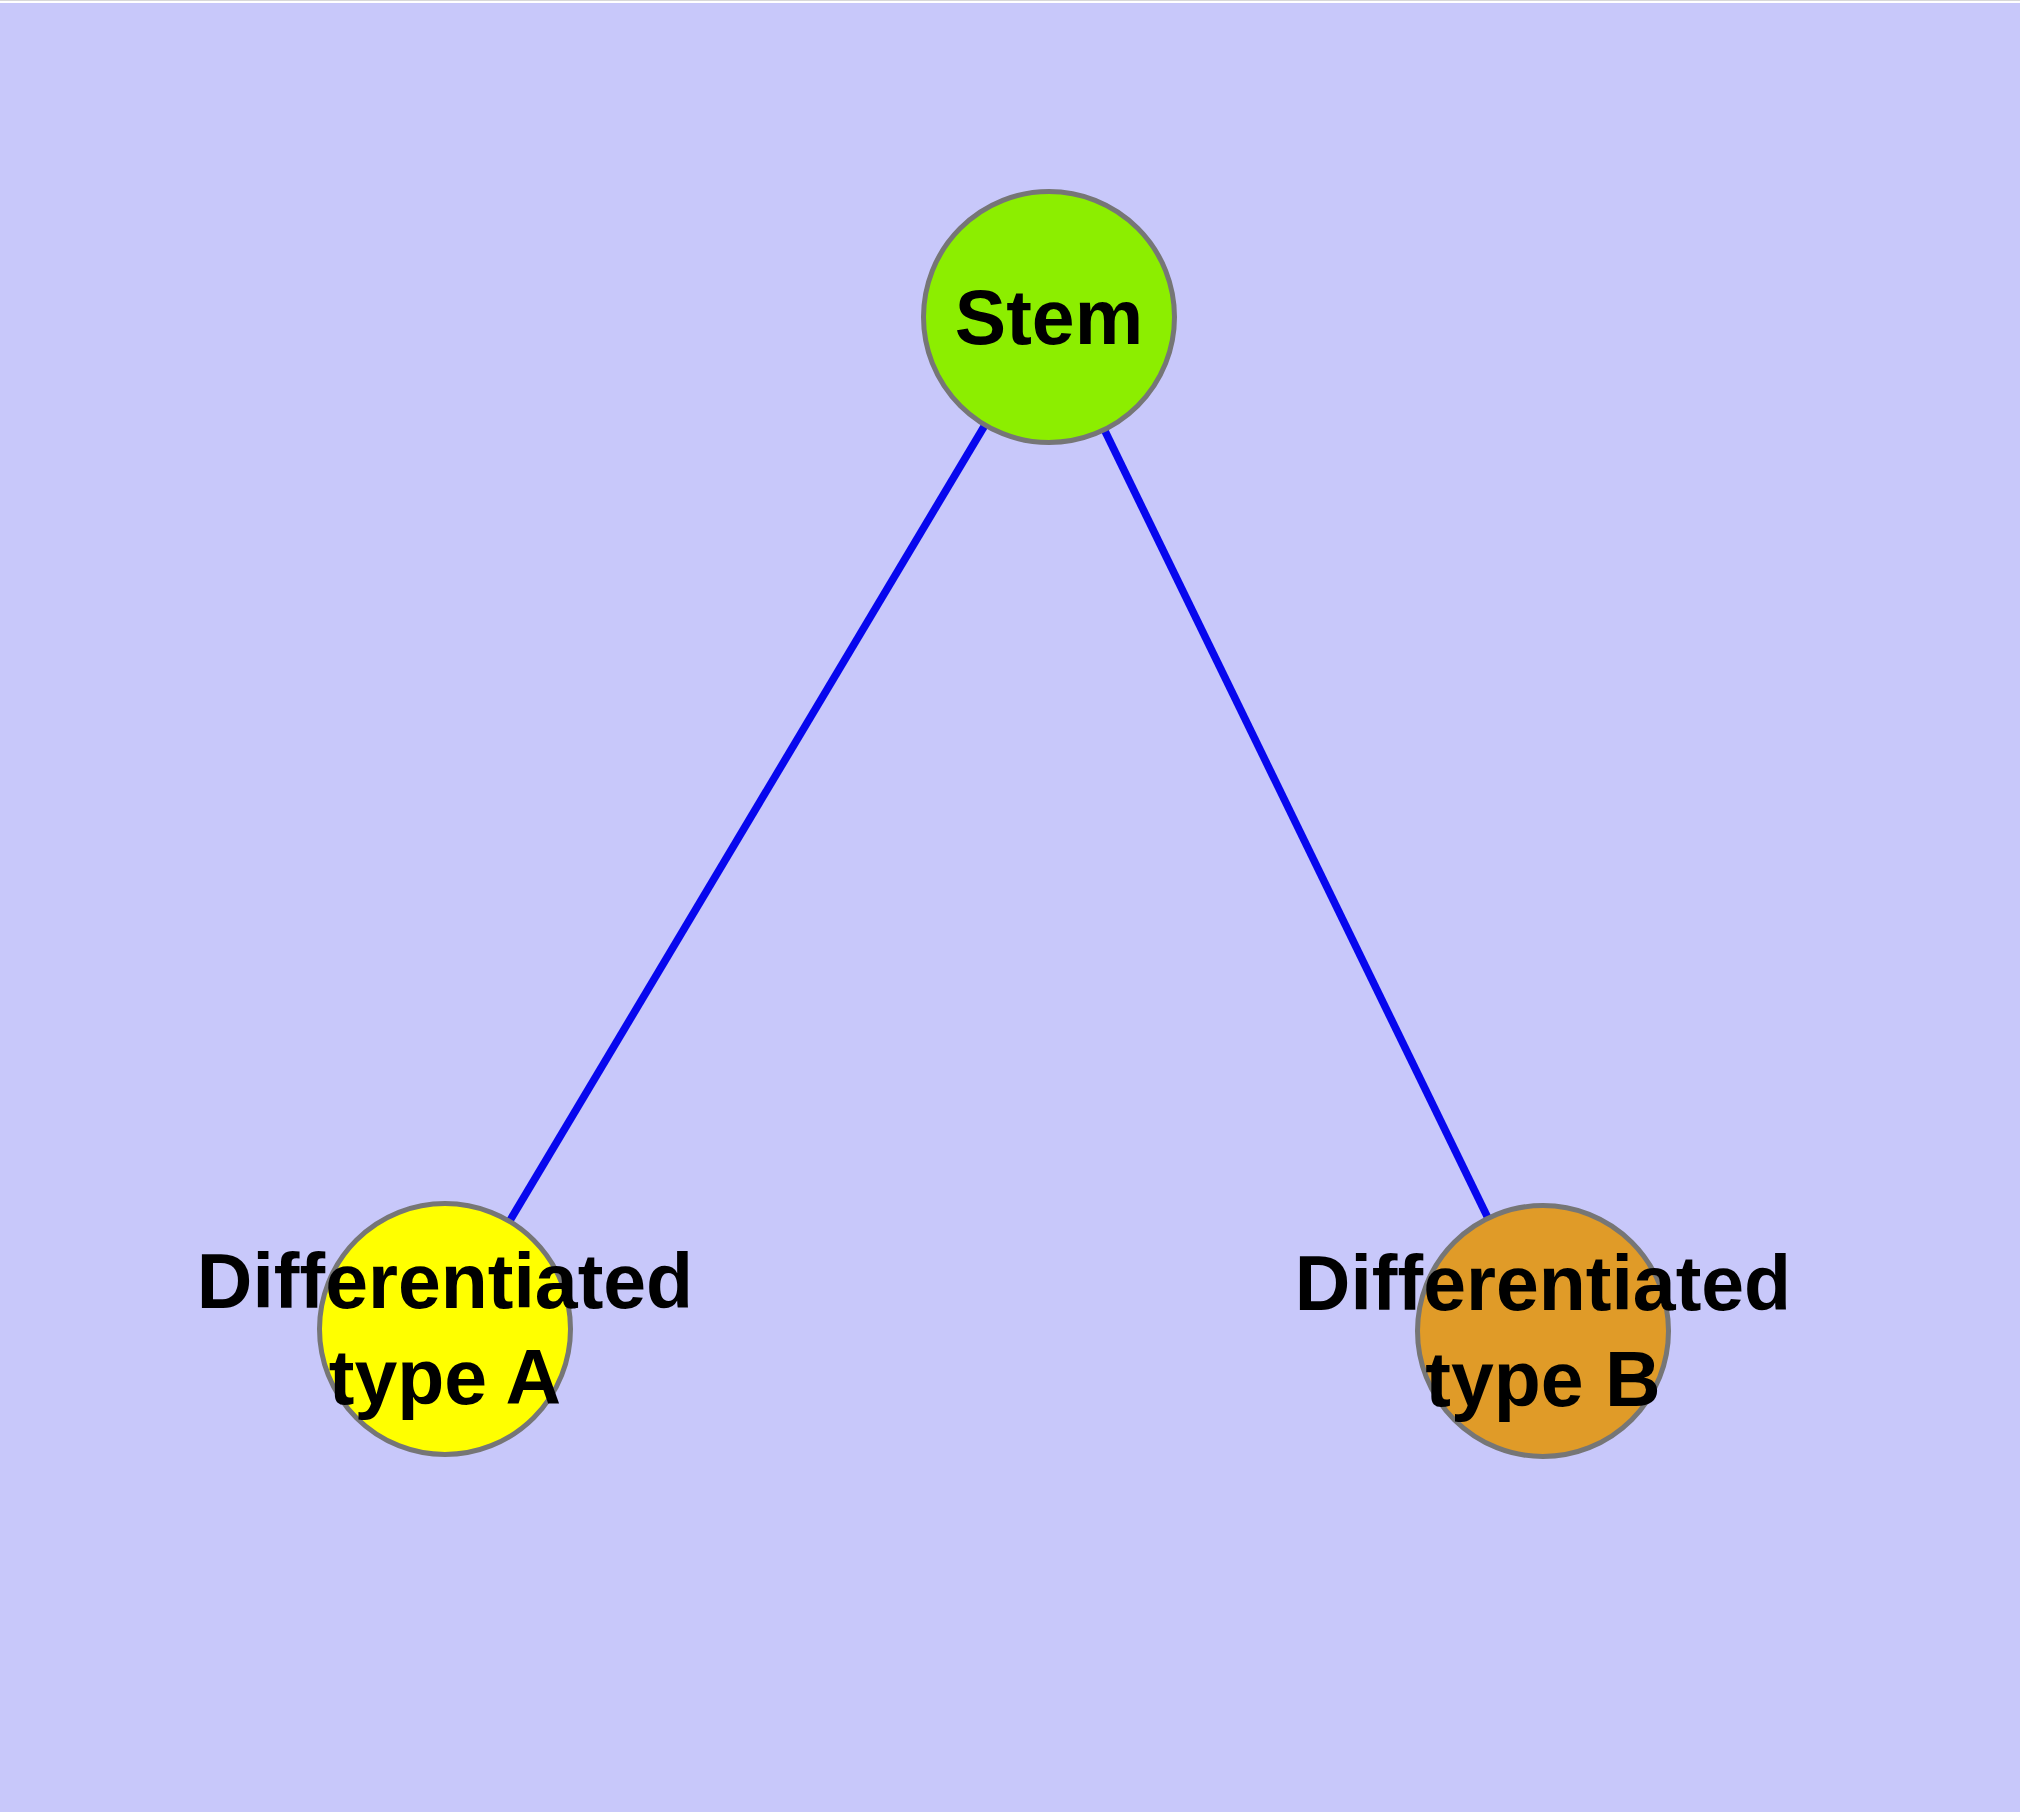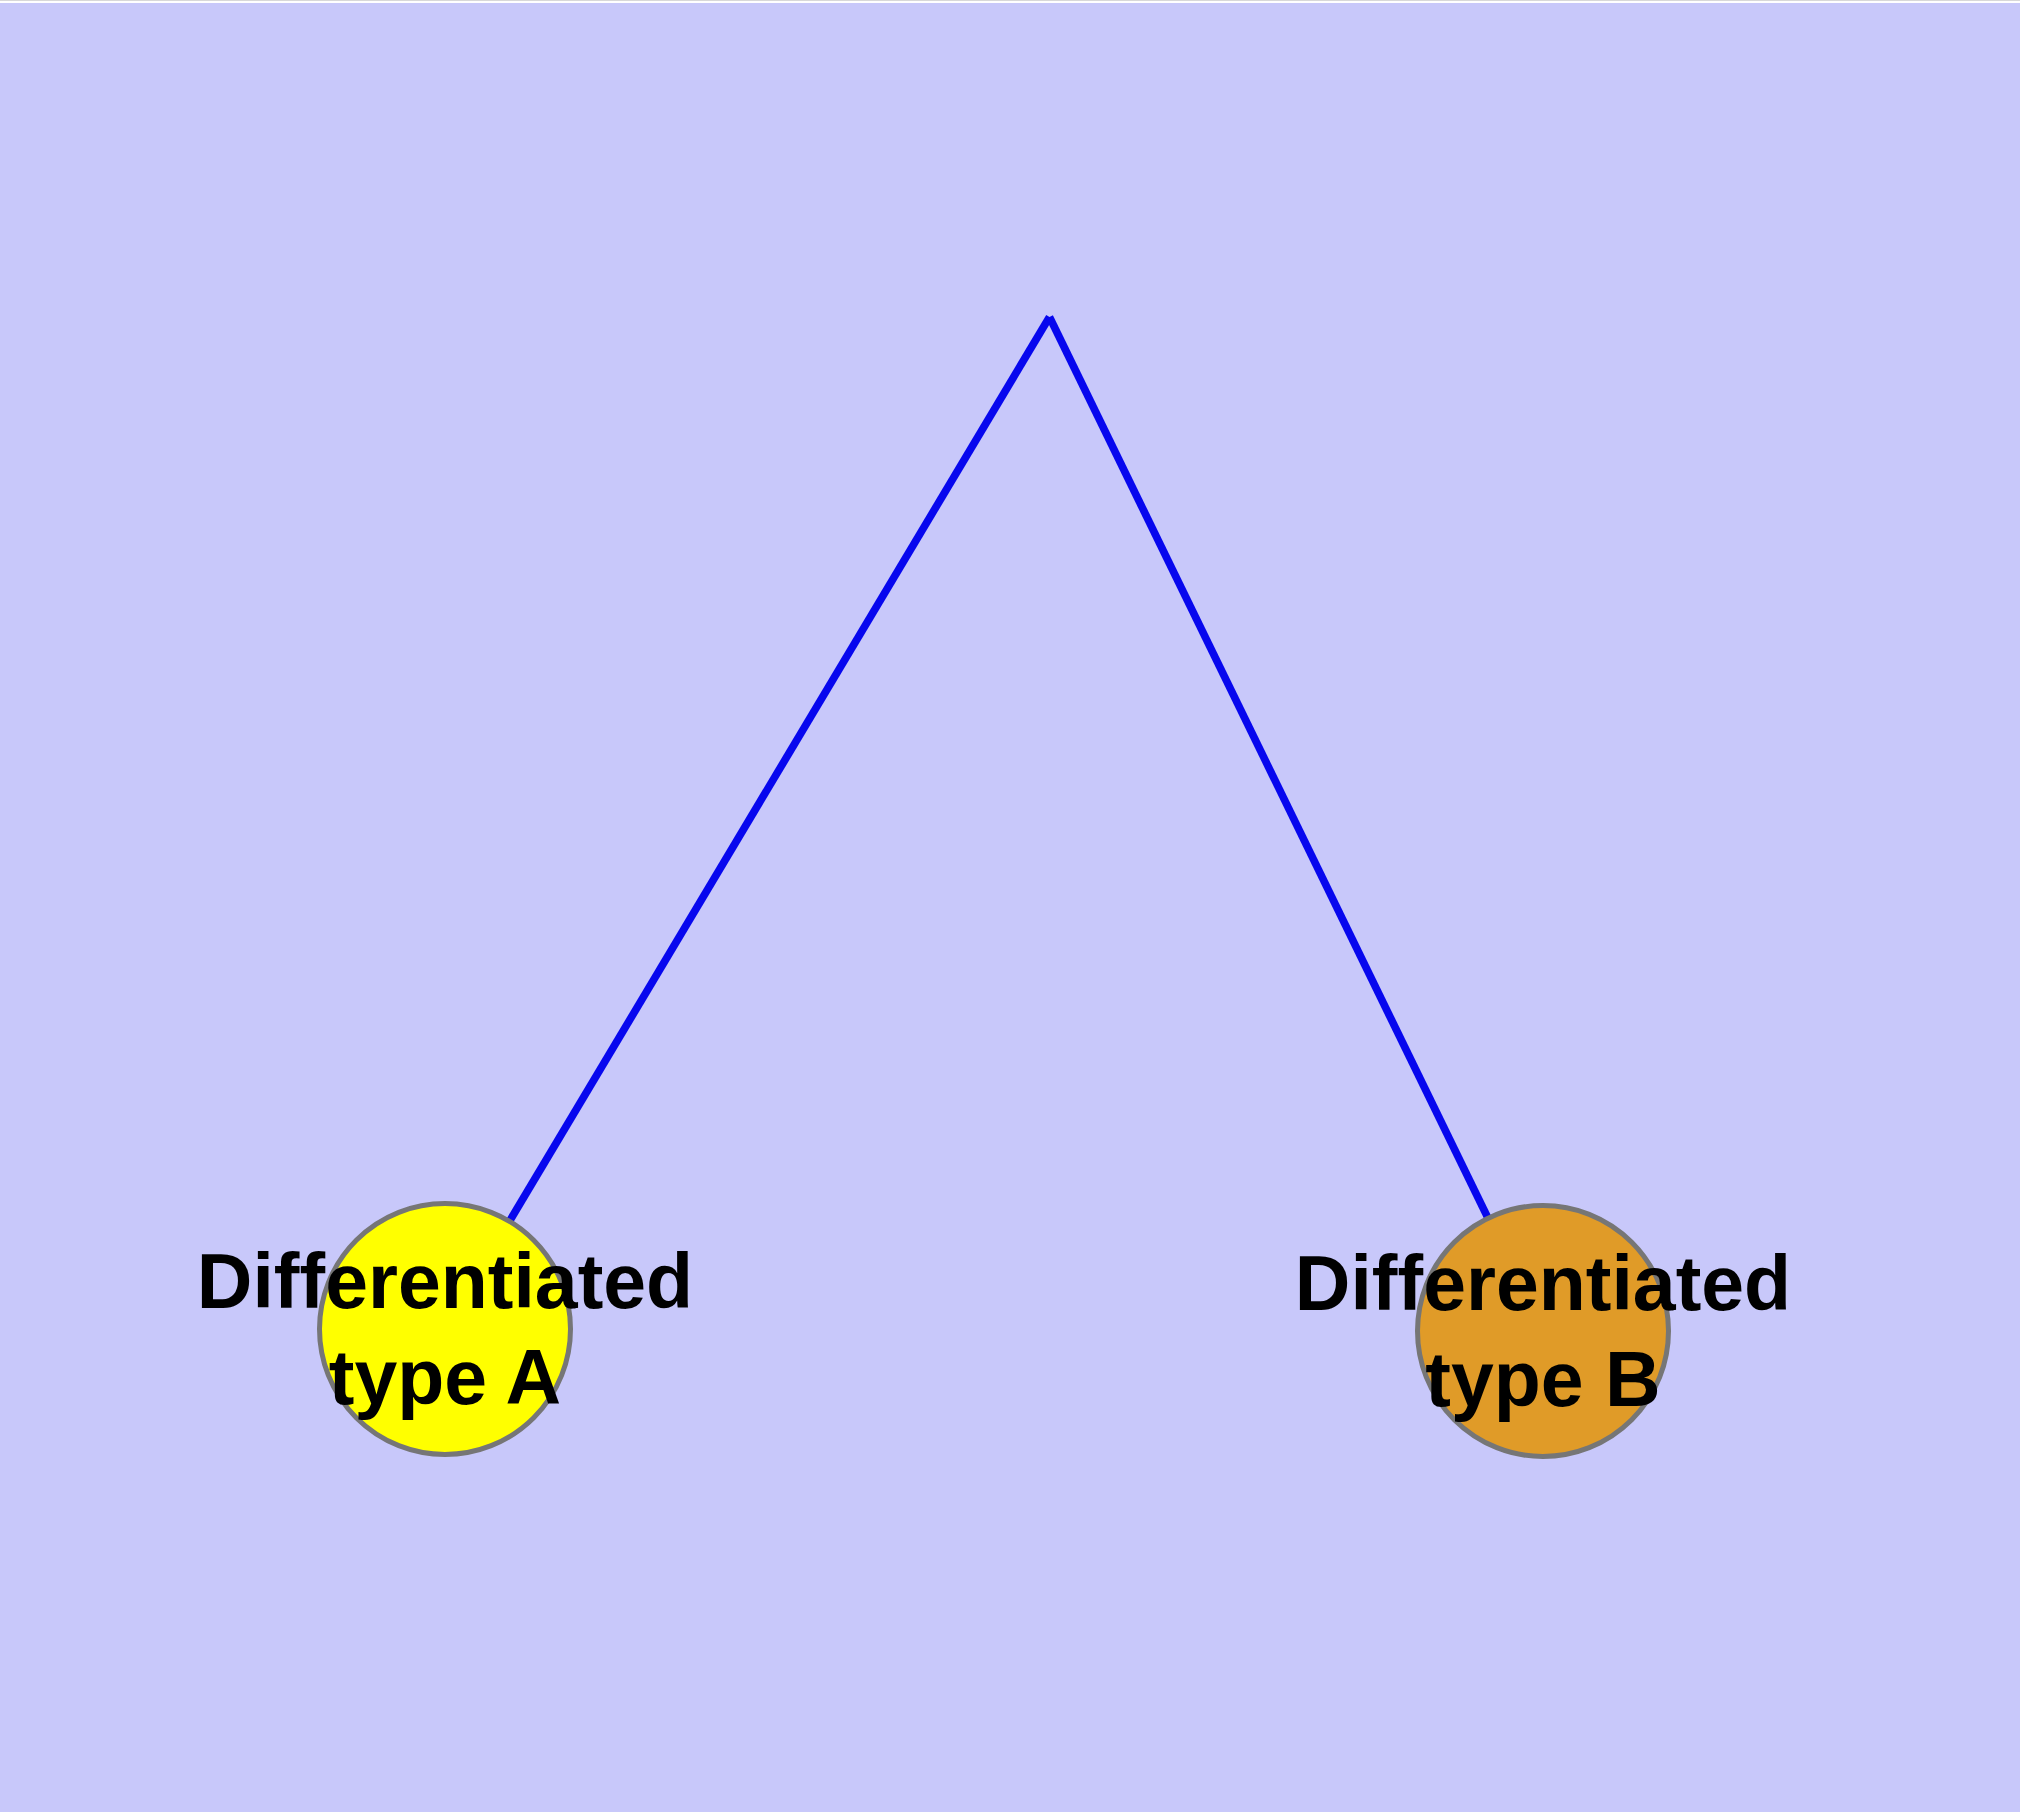--- a/index.html
+++ b/index.html
@@ -64,20 +64,23 @@
 
 <div class="stage" style="background: rgb(200, 200, 250);">
 
   <div class="top-margin"></div>
 
   <svg class="edge-layer" viewBox="0 0 2384 2138" aria-hidden="true">
     <line stroke-linecap="butt" x1="1238" y1="374" x2="525" y2="1568" stroke="#0707EE" stroke-width="9"></line>
     <line stroke-linecap="butt" x1="1238" y1="374" x2="1820" y2="1570" stroke="#0707EE" stroke-width="9"></line>
   </svg>
 
+  <div class="node" style="left: 921px; top: 189px; width: 256px; height: 256px; background: rgb(140, 238, 0); border-color: rgb(118, 118, 118); border-width: 5.1px;">
+    <div class="node-label" style="color: rgb(0, 0, 0);">Stem</div>
+  </div>
 
   <div class="node" style="left: 317px; top: 1201px; width: 256px; height: 256px; background: rgb(255, 255, 0); border-color: rgb(118, 118, 118); border-width: 5.1px;">
     <div class="node-label" style="color: rgb(0, 0, 0);">Differentiated
 type A</div>
   </div>
 
   <div class="node" style="left: 1415px; top: 1203px; width: 256px; height: 256px; background: rgb(224, 155, 40); border-color: rgb(118, 118, 118); border-width: 5.1px;">
     <div class="node-label" style="color: rgb(0, 0, 0);">Differentiated
 type B</div>
   </div>

